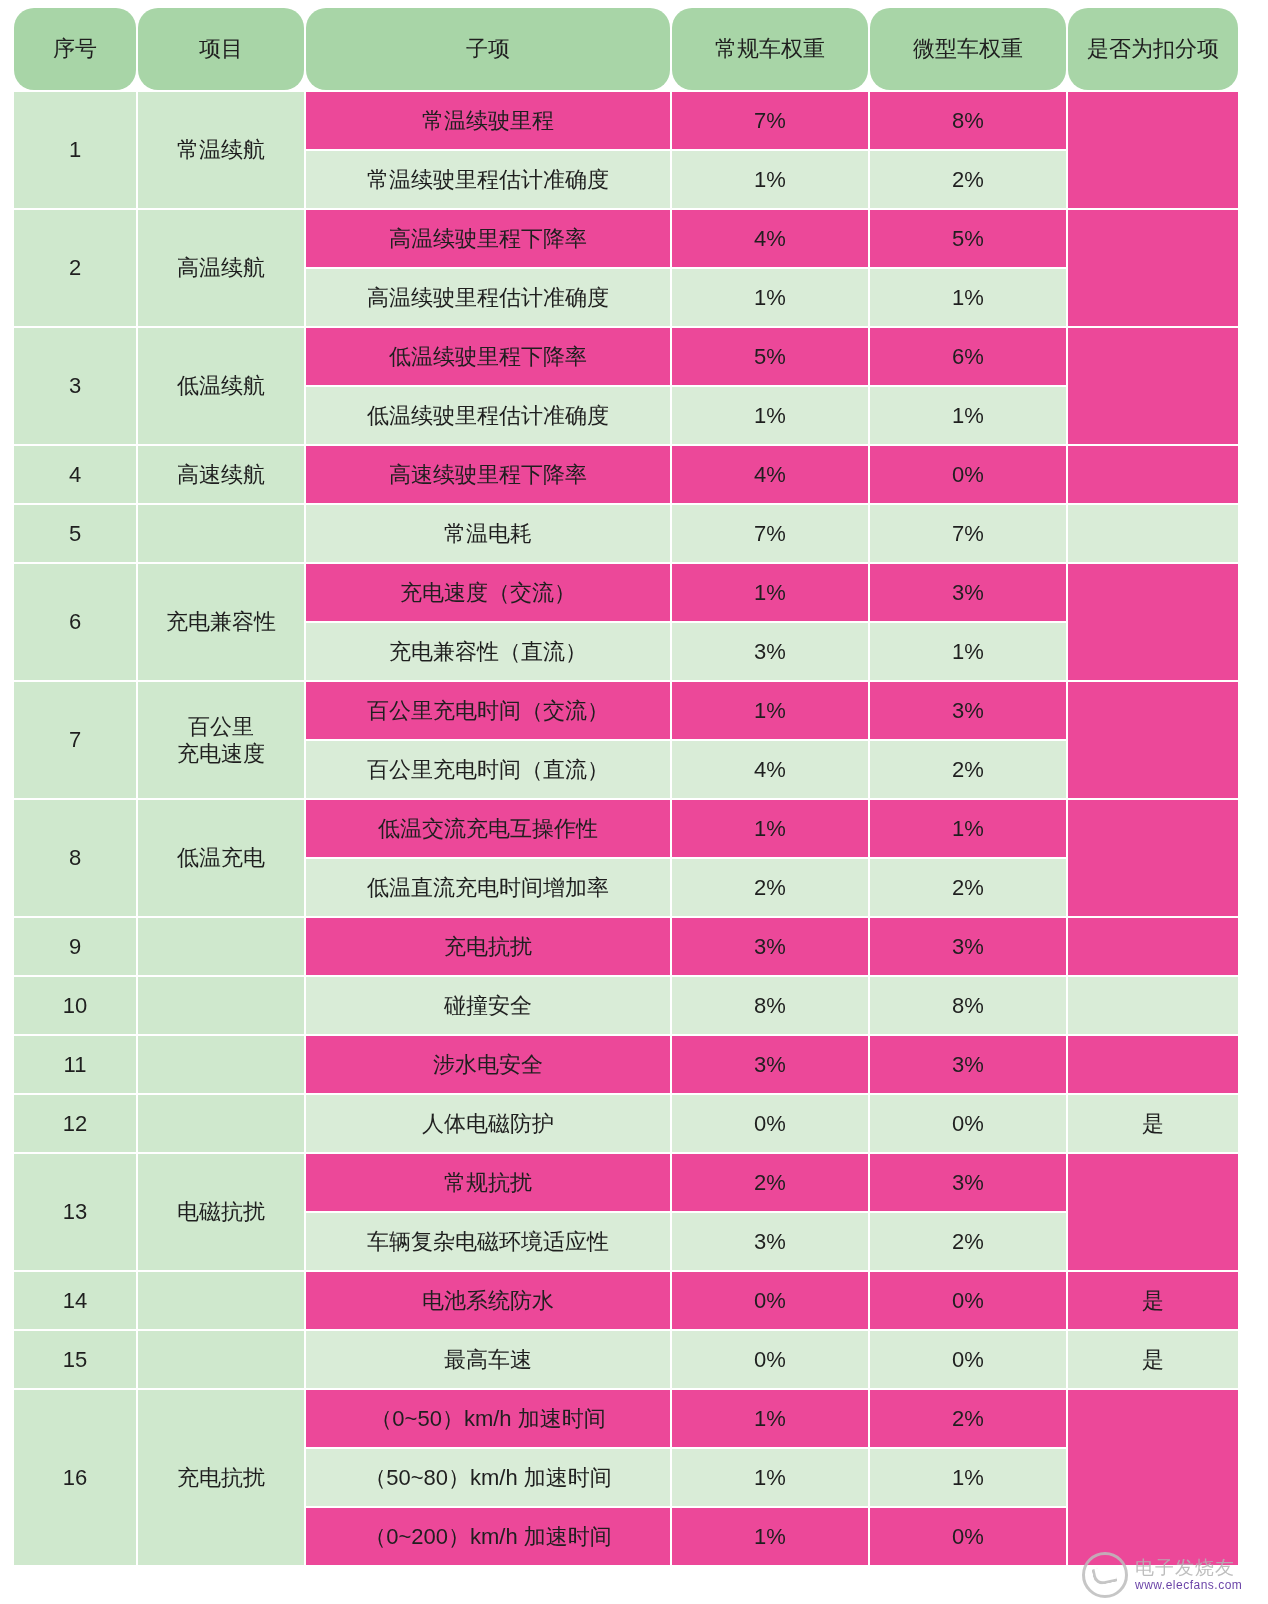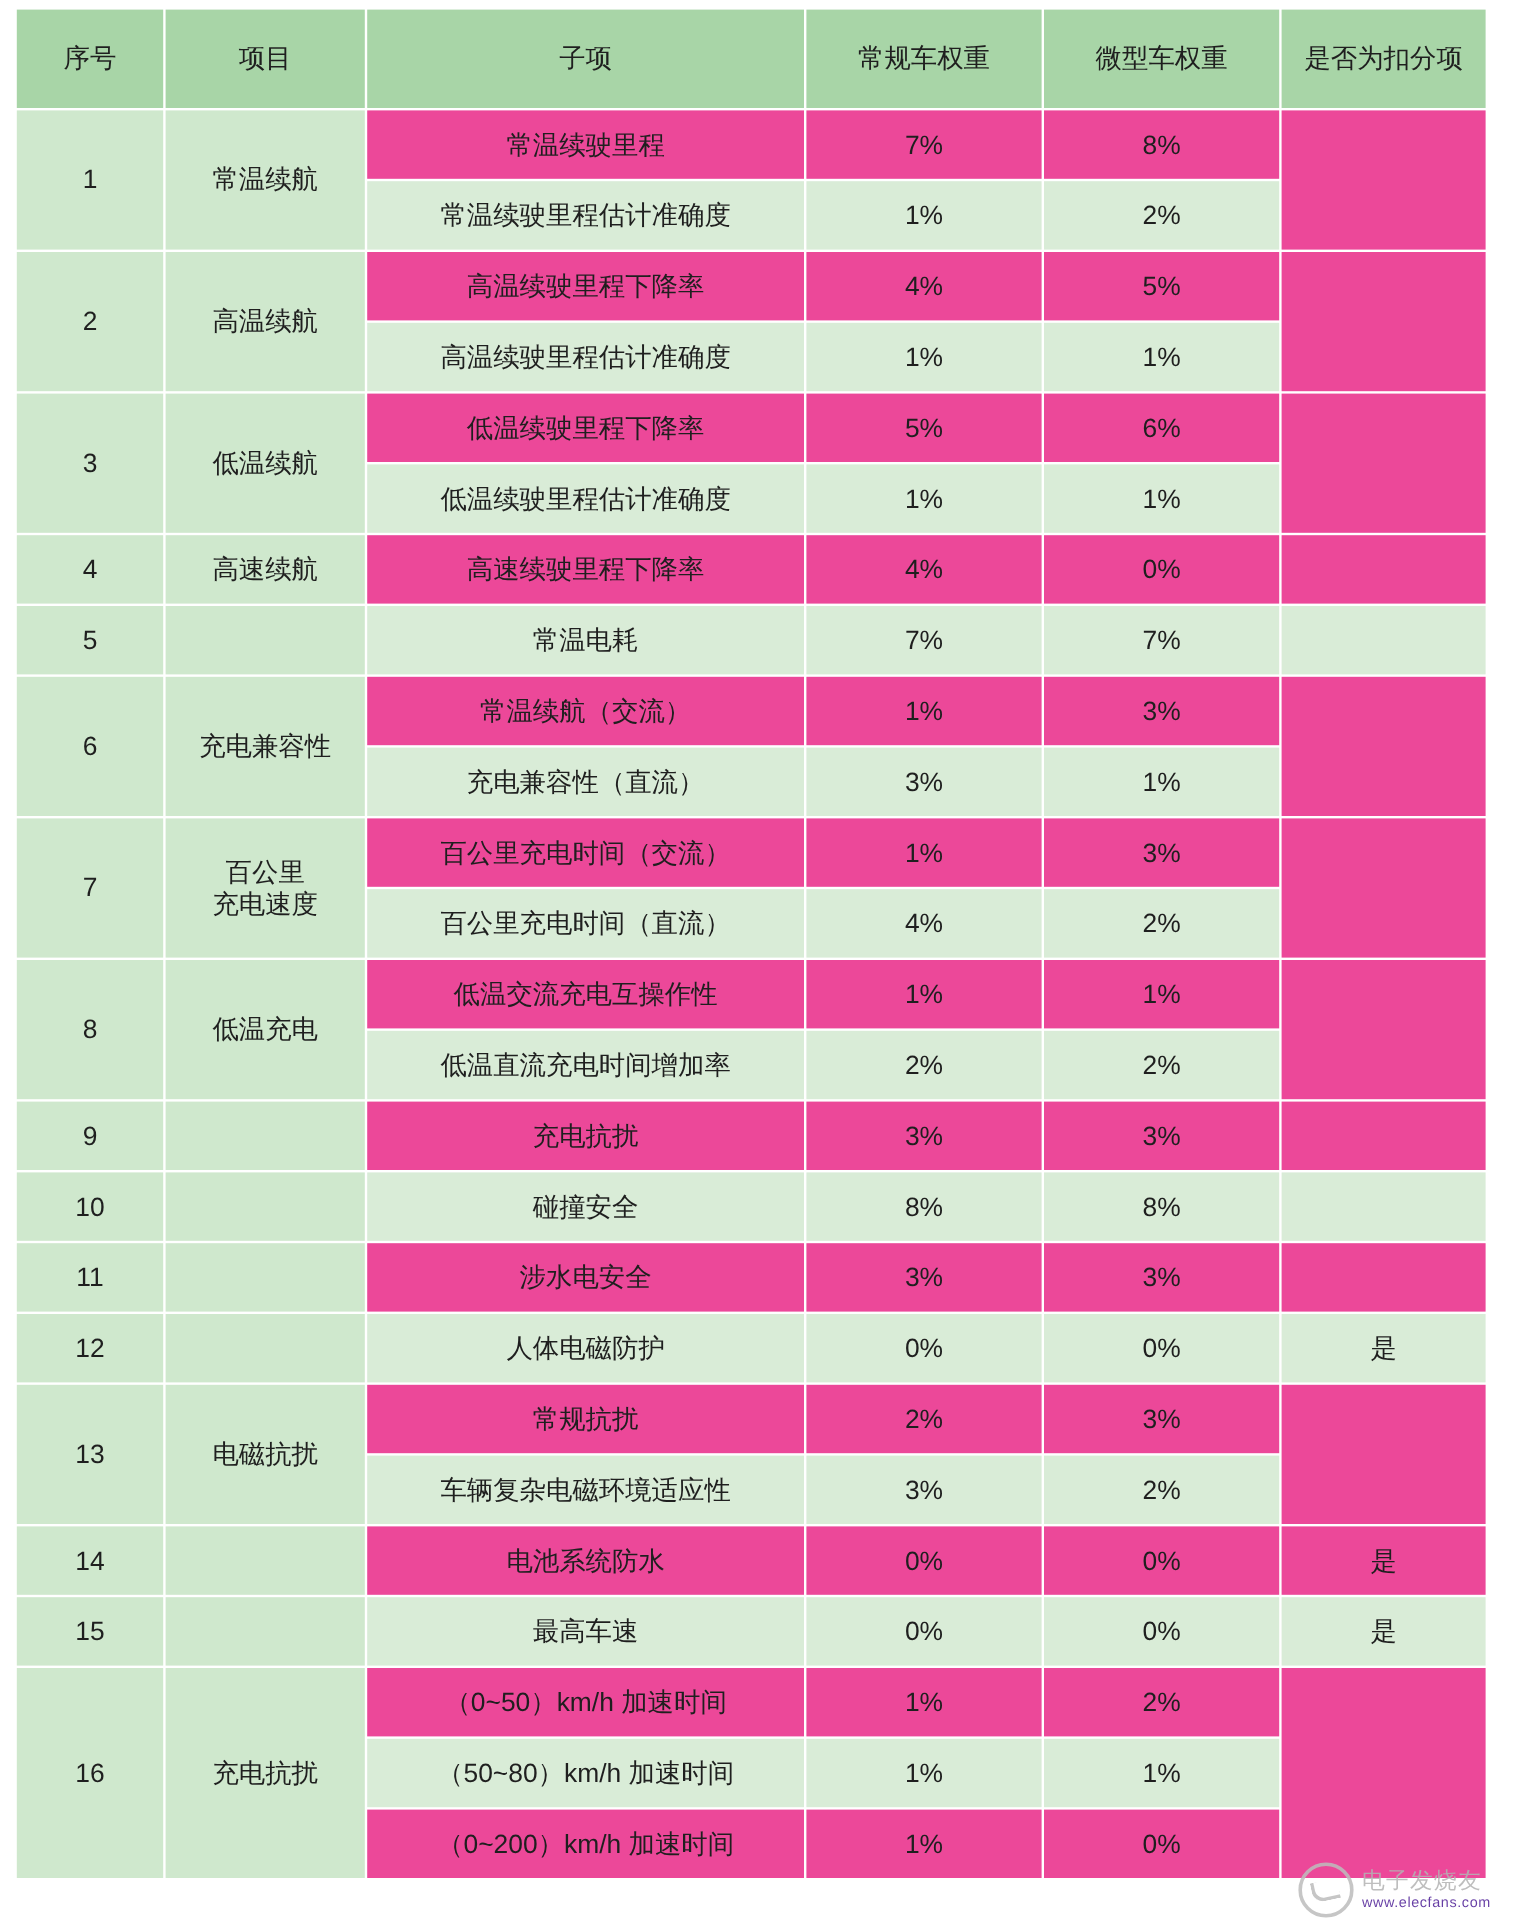--- a/index.html
+++ b/index.html
@@ -26,20 +26,21 @@
     text-align: center;
     vertical-align: middle;
     font-weight: normal;
     font-size: 22px;
     color: #1f1f1f;
   }
   th.hdr {
     background: #a8d5a7;
     height: 82px;
     font-size: 24px;
+    border-radius: 20px;
   }
   
   col.c-no    { width: 122px; }
   col.c-item  { width: 166px; }
   col.c-sub   { width: 364px; }
   col.c-reg   { width: 196px; }
   col.c-mini  { width: 196px; }
   col.c-ded   { width: 170px; }
 
   td.cell {
@@ -173,21 +174,21 @@
       <td class="cell item-cell band-a"></td>
       <td class="cell sub-cell band-c">常温电耗</td>
       <td class="cell num-cell band-c">7%</td>
       <td class="cell num-cell band-c">7%</td>
       <td class="cell ded-cell band-c"></td>
     </tr>
 
     <tr>
       <td class="cell no-cell band-a" rowspan="2">6</td>
       <td class="cell item-cell band-a" rowspan="2">充电兼容性</td>
-      <td class="cell sub-cell band-b">常温续航（交流）</td>
+      <td class="cell sub-cell band-b">充电速度（交流）</td>
       <td class="cell num-cell band-b">1%</td>
       <td class="cell num-cell band-b">3%</td>
       <td class="cell ded-cell band-b" rowspan="2"></td>
     </tr>
     <tr>
       <td class="cell sub-cell band-c">充电兼容性（直流）</td>
       <td class="cell num-cell band-c">3%</td>
       <td class="cell num-cell band-c">1%</td>
     </tr>
 

